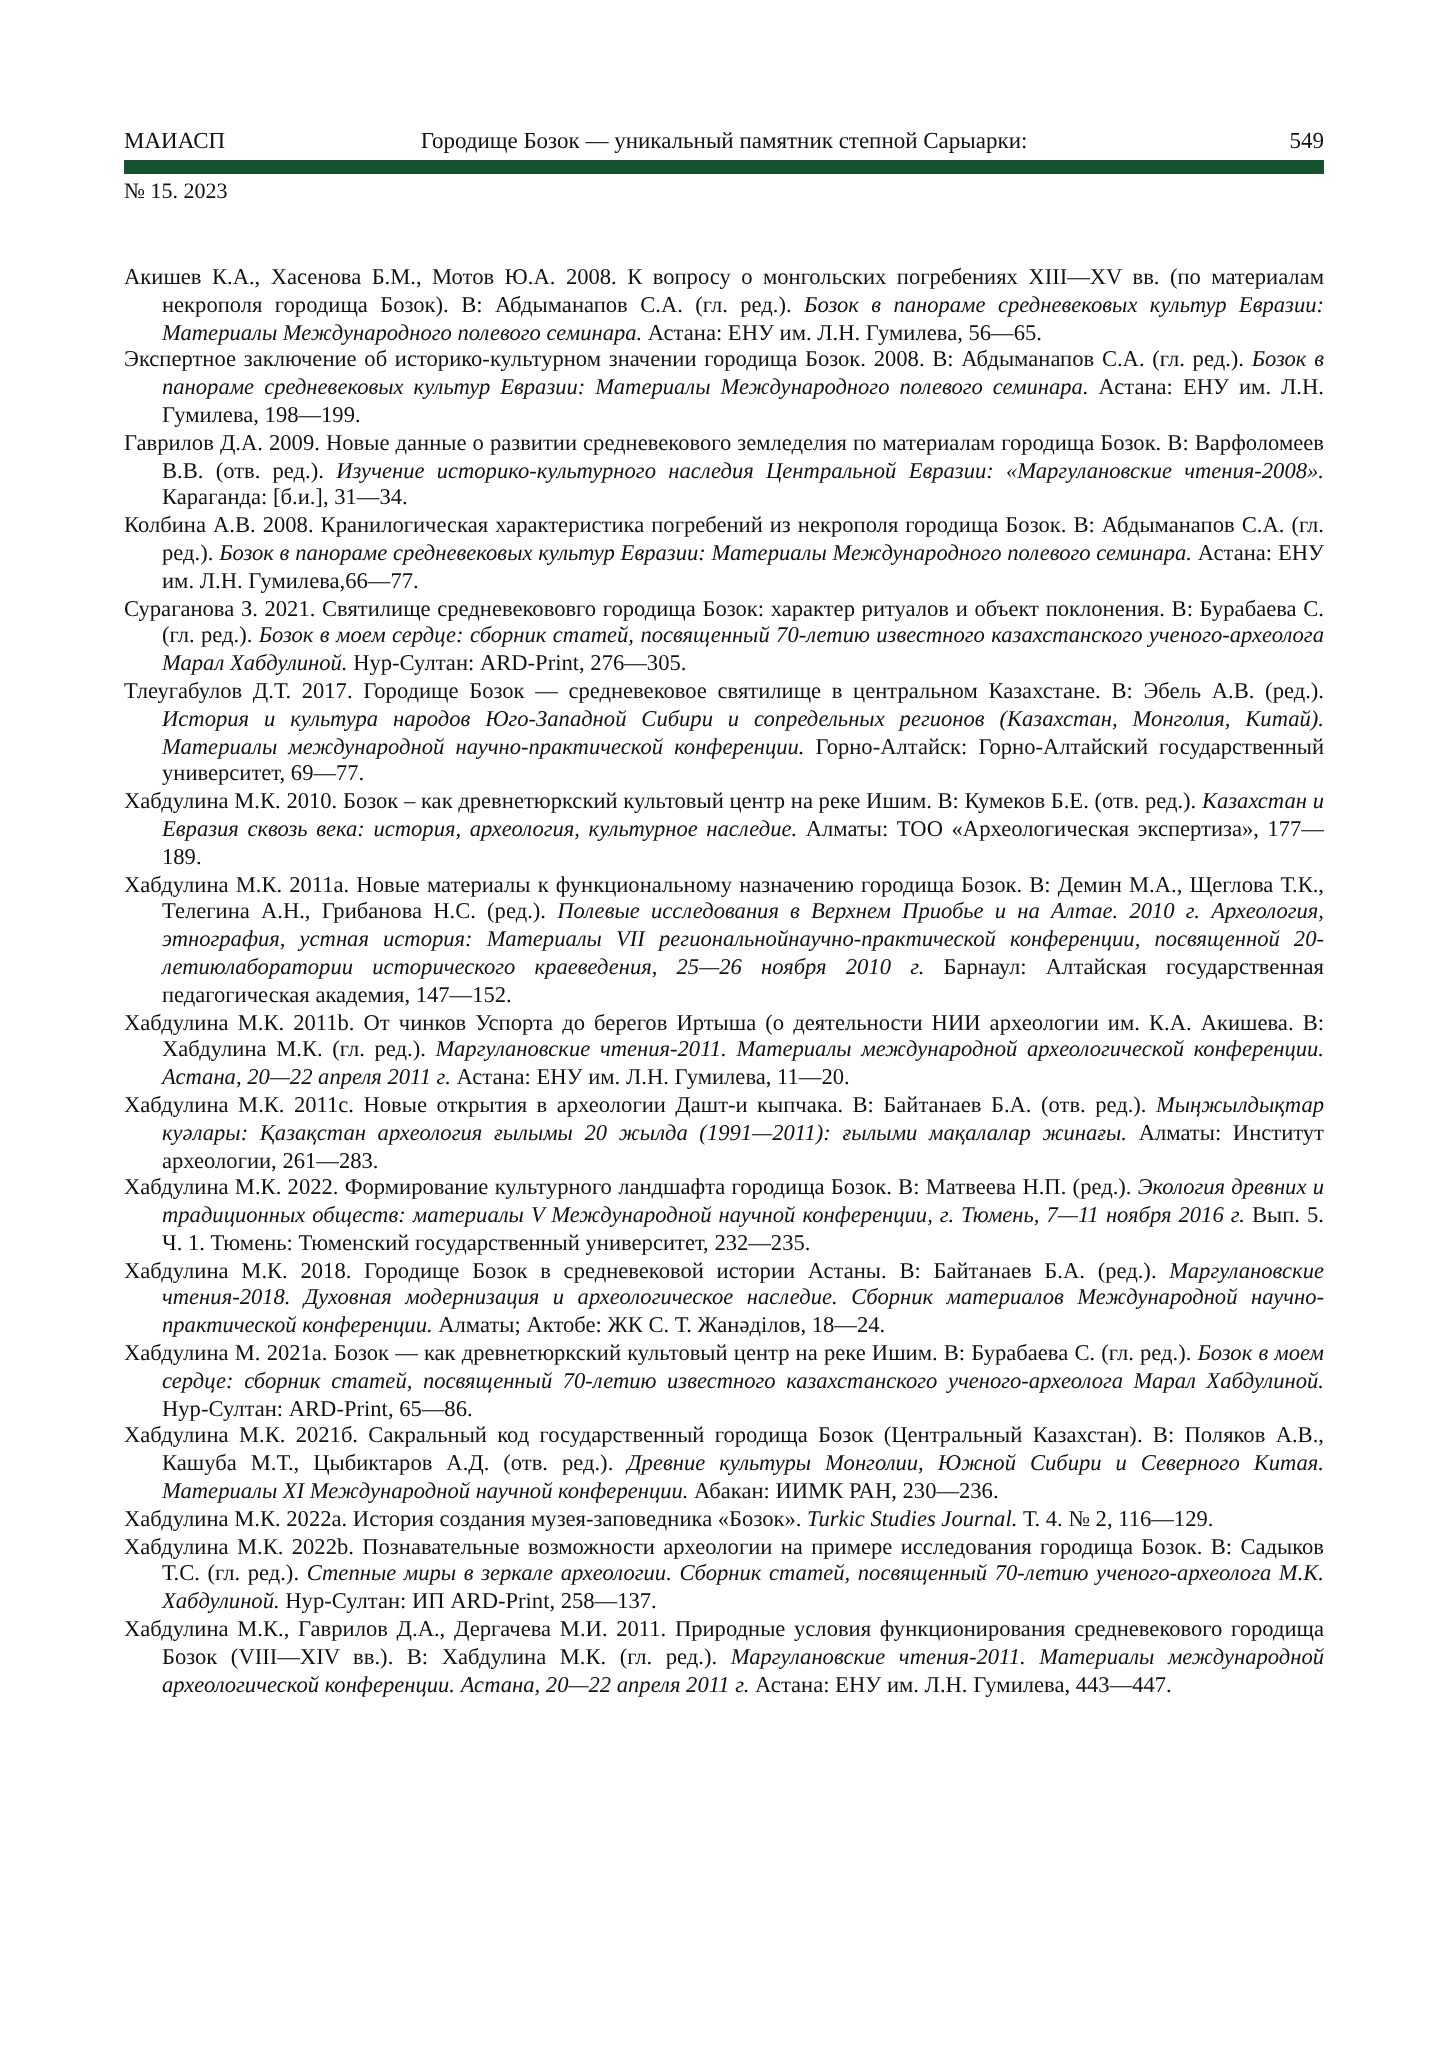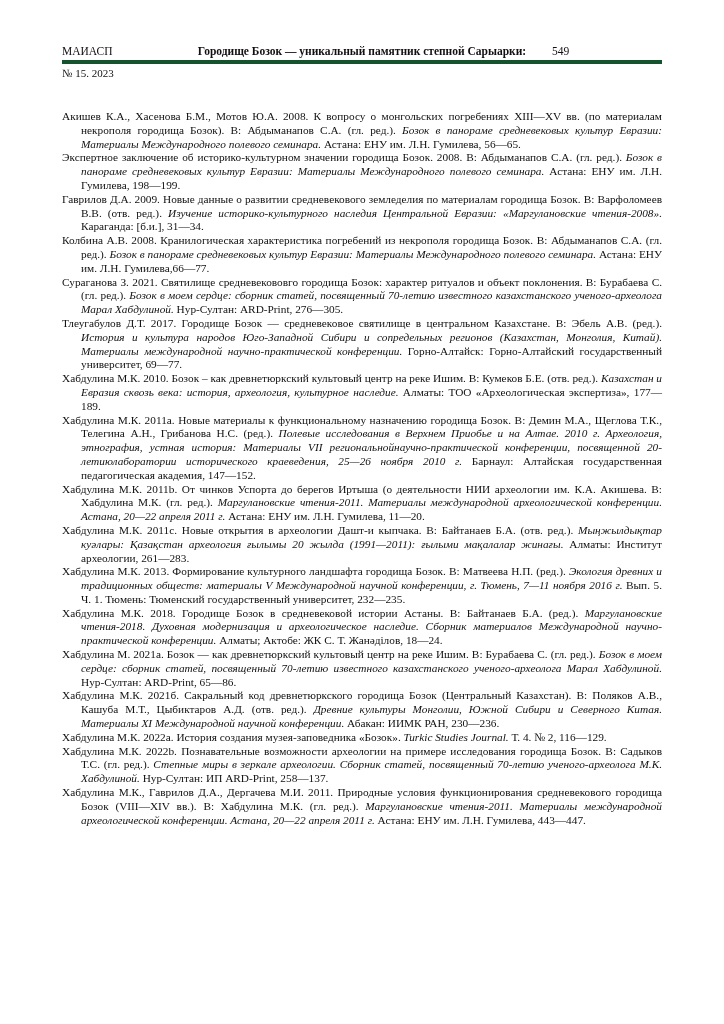--- a/index.html
+++ b/index.html
@@ -19,34 +19,35 @@
     left: 62px;
     top: 44px;
     width: 600px;
   }
   .header-row1 {
     display: grid;
     grid-template-columns: 110px 1fr 110px;
     align-items: end;
     font-size: 11.5px;
     line-height: 15px;
-    border-bottom: 4px solid #14532d;
+    border-bottom: 7px solid #14532d;
     padding-bottom: 1px;
+    margin-top: 20px;
   }
   .header-row2 {
     display: grid;
     grid-template-columns: 110px 1fr 110px;
     align-items: start;
     font-size: 11px;
     line-height: 16px;
     padding-top: 1px;
   }
   .h-left  { text-align: left;  white-space: nowrap; }
-  .h-center{ text-align: center; font-weight: bold; }
-  .h-right { }
+  .h-center{ text-align: center; }
+  .h-right { text-align: right; }
   .refs {
     margin-top: 29px;
     font-size: 11.3px;
     line-height: 13.8px;
     text-align: justify;
   }
   .ref {
     margin: 0;
     padding-left: 19px;
     text-indent: -19px;
@@ -74,23 +75,23 @@
         <p class="ref"><span>Акишев К.А., Хасенова Б.М., Мотов Ю.А. 2008. К вопросу о монгольских погребениях XIII—XV вв. (по материалам некрополя городища Бозок). В: Абдыманапов С.А. (гл. ред.). </span><span class="it">Бозок в панораме средневековых культур Евразии: Материалы Международного полевого семинара.</span><span> Астана: ЕНУ им. Л.Н. Гумилева, 56—65.</span></p>
         <p class="ref"><span>Экспертное заключение об историко-культурном значении городища Бозок. 2008. В: Абдыманапов С.А. (гл. ред.). </span><span class="it">Бозок в панораме средневековых культур Евразии: Материалы Международного полевого семинара.</span><span> Астана: ЕНУ им. Л.Н. Гумилева, 198—199.</span></p>
         <p class="ref"><span>Гаврилов Д.А. 2009. Новые данные о развитии средневекового земледелия по материалам городища Бозок. В: Варфоломеев В.В. (отв. ред.). </span><span class="it">Изучение историко-культурного наследия Центральной Евразии: «Маргулановские чтения-2008».</span><span> Караганда: [б.и.], 31—34.</span></p>
         <p class="ref"><span>Колбина А.В. 2008. Кранилогическая характеристика погребений из некрополя городища Бозок. В: Абдыманапов С.А. (гл. ред.). </span><span class="it">Бозок в панораме средневековых культур Евразии: Материалы Международного полевого семинара.</span><span> Астана: ЕНУ им. Л.Н. Гумилева,66—77.</span></p>
         <p class="ref"><span>Сураганова З. 2021. Святилище средневекововго городища Бозок: характер ритуалов и объект поклонения. В: Бурабаева С. (гл. ред.). </span><span class="it">Бозок в моем сердце: сборник статей, посвященный 70-летию известного казахстанского ученого-археолога Марал Хабдулиной.</span><span> Нур-Султан: ARD-Print, 276—305.</span></p>
         <p class="ref"><span>Тлеугабулов Д.Т. 2017. Городище Бозок — средневековое святилище в центральном Казахстане. В: Эбель А.В. (ред.). </span><span class="it">История и культура народов Юго-Западной Сибири и сопредельных регионов (Казахстан, Монголия, Китай). Материалы международной научно-практической конференции.</span><span> Горно-Алтайск: Горно-Алтайский государственный университет, 69—77.</span></p>
         <p class="ref"><span>Хабдулина М.К. 2010. Бозок – как древнетюркский культовый центр на реке Ишим. В: Кумеков Б.Е. (отв. ред.). </span><span class="it">Казахстан и Евразия сквозь века: история, археология, культурное наследие.</span><span> Алматы: ТОО «Археологическая экспертиза», 177—189.</span></p>
         <p class="ref"><span>Хабдулина М.К. 2011a. Новые материалы к функциональному назначению городища Бозок. В: Демин М.А., Щеглова Т.К., Телегина А.Н., Грибанова Н.С. (ред.). </span><span class="it">Полевые исследования в Верхнем Приобье и на Алтае. 2010 г. Археология, этнография, устная история: Материалы VII региональнойнаучно-практической конференции, посвященной 20-летиюлаборатории исторического краеведения, 25—26 ноября 2010 г.</span><span> Барнаул: Алтайская государственная педагогическая академия, 147—152.</span></p>
         <p class="ref"><span>Хабдулина М.К. 2011b. От чинков Успорта до берегов Иртыша (о деятельности НИИ археологии им. К.А. Акишева. В: Хабдулина М.К. (гл. ред.). </span><span class="it">Маргулановские чтения-2011. Материалы международной археологической конференции. Астана, 20—22 апреля 2011 г.</span><span> Астана: ЕНУ им. Л.Н. Гумилева, 11—20.</span></p>
         <p class="ref"><span>Хабдулина М.К. 2011c. Новые открытия в археологии Дашт-и кыпчака. В: Байтанаев Б.А. (отв. ред.). </span><span class="it">Мыңжылдықтар куәлары: Қазақстан археология ғылымы 20 жылда (1991—2011): ғылыми мақалалар жинағы.</span><span> Алматы: Институт археологии, 261—283.</span></p>
-        <p class="ref"><span>Хабдулина М.К. 2013. Формирование культурного ландшафта городища Бозок. В: Матвеева Н.П. (ред.). </span><span class="it">Экология древних и традиционных обществ: материалы V Международной научной конференции, г. Тюмень, 7—11 ноября 2016 г.</span><span> Вып. 5. Ч. 1. Тюмень: Тюменский государственный университет, 232—235.</span></p>
+        <p class="ref"><span>Хабдулина М.К. 2022. Формирование культурного ландшафта городища Бозок. В: Матвеева Н.П. (ред.). </span><span class="it">Экология древних и традиционных обществ: материалы V Международной научной конференции, г. Тюмень, 7—11 ноября 2016 г.</span><span> Вып. 5. Ч. 1. Тюмень: Тюменский государственный университет, 232—235.</span></p>
         <p class="ref"><span>Хабдулина М.К. 2018. Городище Бозок в средневековой истории Астаны. В: Байтанаев Б.А. (ред.). </span><span class="it">Маргулановские чтения-2018. Духовная модернизация и археологическое наследие. Сборник материалов Международной научно-практической конференции.</span><span> Алматы; Актобе: ЖК С. Т. Жанәділов, 18—24.</span></p>
         <p class="ref"><span>Хабдулина М. 2021a. Бозок — как древнетюркский культовый центр на реке Ишим. В: Бурабаева С. (гл. ред.). </span><span class="it">Бозок в моем сердце: сборник статей, посвященный 70-летию известного казахстанского ученого-археолога Марал Хабдулиной.</span><span> Нур-Султан: ARD-Print, 65—86.</span></p>
-        <p class="ref"><span>Хабдулина М.К. 2021б. Сакральный код древнетюркского городища Бозок (Центральный Казахстан). В: Поляков А.В., Кашуба М.Т., Цыбиктаров А.Д. (отв. ред.). </span><span class="it">Древние культуры Монголии, Южной Сибири и Северного Китая. Материалы XI Международной научной конференции.</span><span> Абакан: ИИМК РАН, 230—236.</span></p>
+        <p class="ref"><span>Хабдулина М.К. 2021б. Сакральный код государственный городища Бозок (Центральный Казахстан). В: Поляков А.В., Кашуба М.Т., Цыбиктаров А.Д. (отв. ред.). </span><span class="it">Древние культуры Монголии, Южной Сибири и Северного Китая. Материалы XI Международной научной конференции.</span><span> Абакан: ИИМК РАН, 230—236.</span></p>
         <p class="ref"><span>Хабдулина М.К. 2022a. История создания музея-заповедника «Бозок». </span><span class="it">Turkic Studies Journal.</span><span> Т. 4. № 2, 116—129.</span></p>
         <p class="ref"><span>Хабдулина М.К. 2022b. Познавательные возможности археологии на примере исследования городища Бозок. В: Садыков Т.С. (гл. ред.). </span><span class="it">Степные миры в зеркале археологии. Сборник статей, посвященный 70-летию ученого-археолога М.К. Хабдулиной.</span><span> Нур-Султан: ИП ARD-Print, 258—137.</span></p>
         <p class="ref"><span>Хабдулина М.К., Гаврилов Д.А., Дергачева М.И. 2011. Природные условия функционирования средневекового городища Бозок (VIII—XIV вв.). В: Хабдулина М.К. (гл. ред.). </span><span class="it">Маргулановские чтения-2011. Материалы международной археологической конференции. Астана, 20—22 апреля 2011 г.</span><span> Астана: ЕНУ им. Л.Н. Гумилева, 443—447.</span></p>
       </div>
 
   </div>
 </div>
 
 </body></html>

